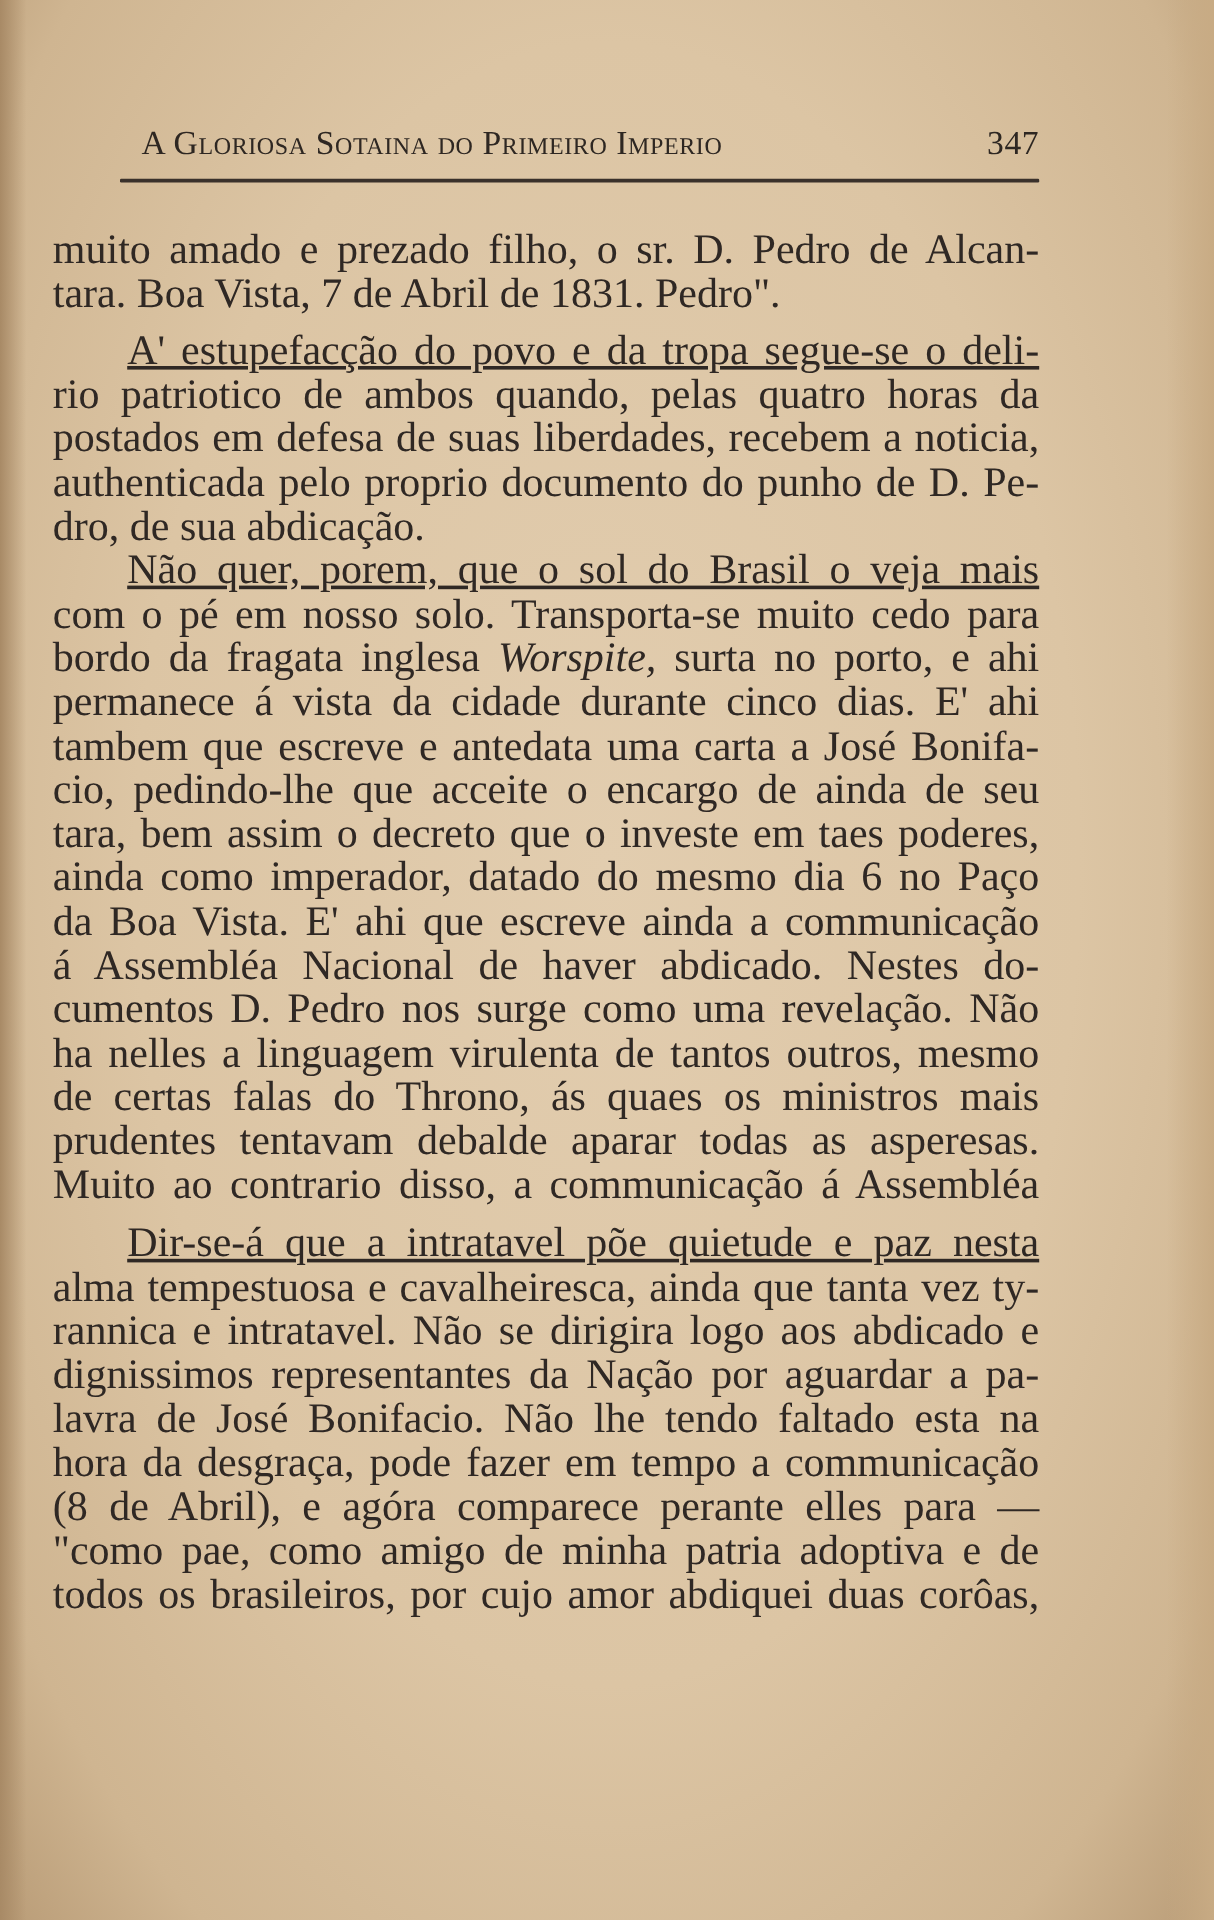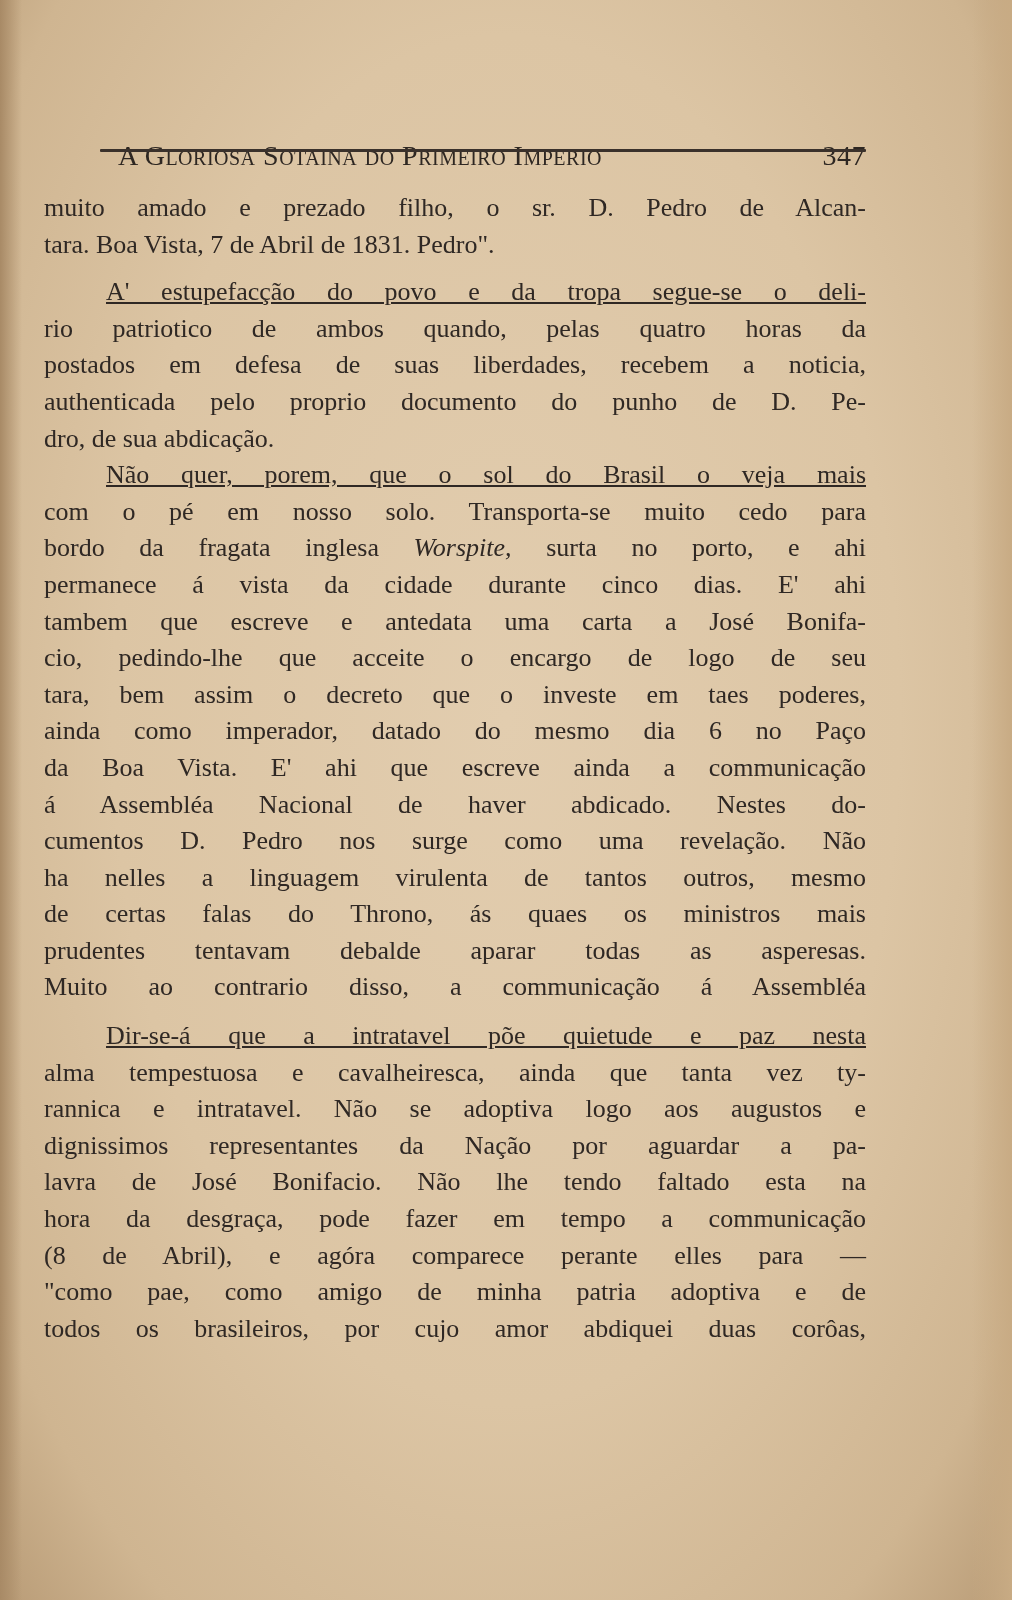--- a/index.html
+++ b/index.html
@@ -20,28 +20,28 @@
   }
   .edge-right {
     position: absolute; right: 0; top: 0; width: 40px; height: 1600px;
     background: linear-gradient(to left, #c8ab84, rgba(220,200,170,0));
   }
   .running-head {
     position: absolute; left: 118px; top: 104px; width: 748px;
     display: flex; justify-content: space-between; align-items: baseline;
     font-size: 28px; letter-spacing: 0.5px; color: #2e2722;
   }
-  .running-head .title { font-variant: small-caps; margin-top: 36px; }
+  .running-head .title { font-variant: small-caps; }
   .rule {
     position: absolute; left: 100px; top: 149px; width: 766px; height: 3px;
     background: #3a312b; border-radius: 1px;
   }
   .body-text {
     position: absolute; left: 44px; top: 190px; width: 822px;
-    font-size: 26px; line-height: 36.6px; color: #2f2824;
+    font-size: 35px; line-height: 36.6px; color: #2f2824;
   }
   .line {
     display: block; white-space: nowrap;
     text-align: justify; text-align-last: justify;
     height: 36.6px;
   }
   .line.last { text-align-last: left; }
   .line.indent { padding-left: 62px; text-decoration: underline; }
   .gap { display: block; height: 11px; }
   .gap2 { display: block; height: 12px; }
@@ -70,35 +70,35 @@
     <span class="line">rio patriotico de ambos quando, pelas quatro horas da</span>
     <span class="line">postados em defesa de suas liberdades, recebem a noticia,</span>
     <span class="line">authenticada pelo proprio documento do punho de D. Pe-</span>
     <span class="line last">dro, de sua abdicação.</span>
 
     <span class="line indent">Não quer, porem, que o sol do Brasil o veja mais</span>
     <span class="line">com o pé em nosso solo.  Transporta-se muito cedo para</span>
     <span class="line"><span>bordo da fragata inglesa</span> <span class="italic">Worspite,</span> <span>surta no porto, e ahi</span></span>
     <span class="line">permanece á vista da cidade durante cinco dias.  E' ahi</span>
     <span class="line">tambem que escreve e antedata uma carta a José Bonifa-</span>
-    <span class="line">cio, pedindo-lhe que acceite o encargo de logo de seu</span>
+    <span class="line">cio, pedindo-lhe que acceite o encargo de ainda de seu</span>
     <span class="line">tara, bem assim o decreto que o investe em taes poderes,</span>
     <span class="line">ainda como imperador, datado do mesmo dia 6 no Paço</span>
     <span class="line">da Boa Vista.  E' ahi que escreve ainda a communicação</span>
     <span class="line">á Assembléa Nacional de haver abdicado.  Nestes do-</span>
     <span class="line">cumentos D. Pedro nos surge como uma revelação.  Não</span>
     <span class="line">ha nelles a linguagem virulenta de tantos outros, mesmo</span>
     <span class="line">de certas falas do Throno, ás quaes os ministros mais</span>
     <span class="line">prudentes tentavam debalde aparar todas as asperesas.</span>
     <span class="line">Muito ao contrario disso, a communicação á Assembléa</span>
     <span class="gap2"></span>
 
     <span class="line indent">Dir-se-á que a intratavel põe quietude e paz nesta</span>
     <span class="line">alma tempestuosa e cavalheiresca, ainda que tanta vez ty-</span>
-    <span class="line">rannica e intratavel.  Não se adoptiva logo aos augustos e</span>
+    <span class="line">rannica e intratavel.  Não se dirigira logo aos abdicado e</span>
     <span class="line">dignissimos representantes da Nação por aguardar a pa-</span>
     <span class="line">lavra de José Bonifacio.  Não lhe tendo faltado esta na</span>
     <span class="line">hora da desgraça, pode fazer em tempo a communicação</span>
     <span class="line">(8 de Abril), e agóra comparece perante elles para —</span>
     <span class="line">"como pae, como amigo de minha patria adoptiva e de</span>
     <span class="line">todos os brasileiros, por cujo amor abdiquei duas corôas,</span>
   </div>
 </div>
 
 </body></html>

